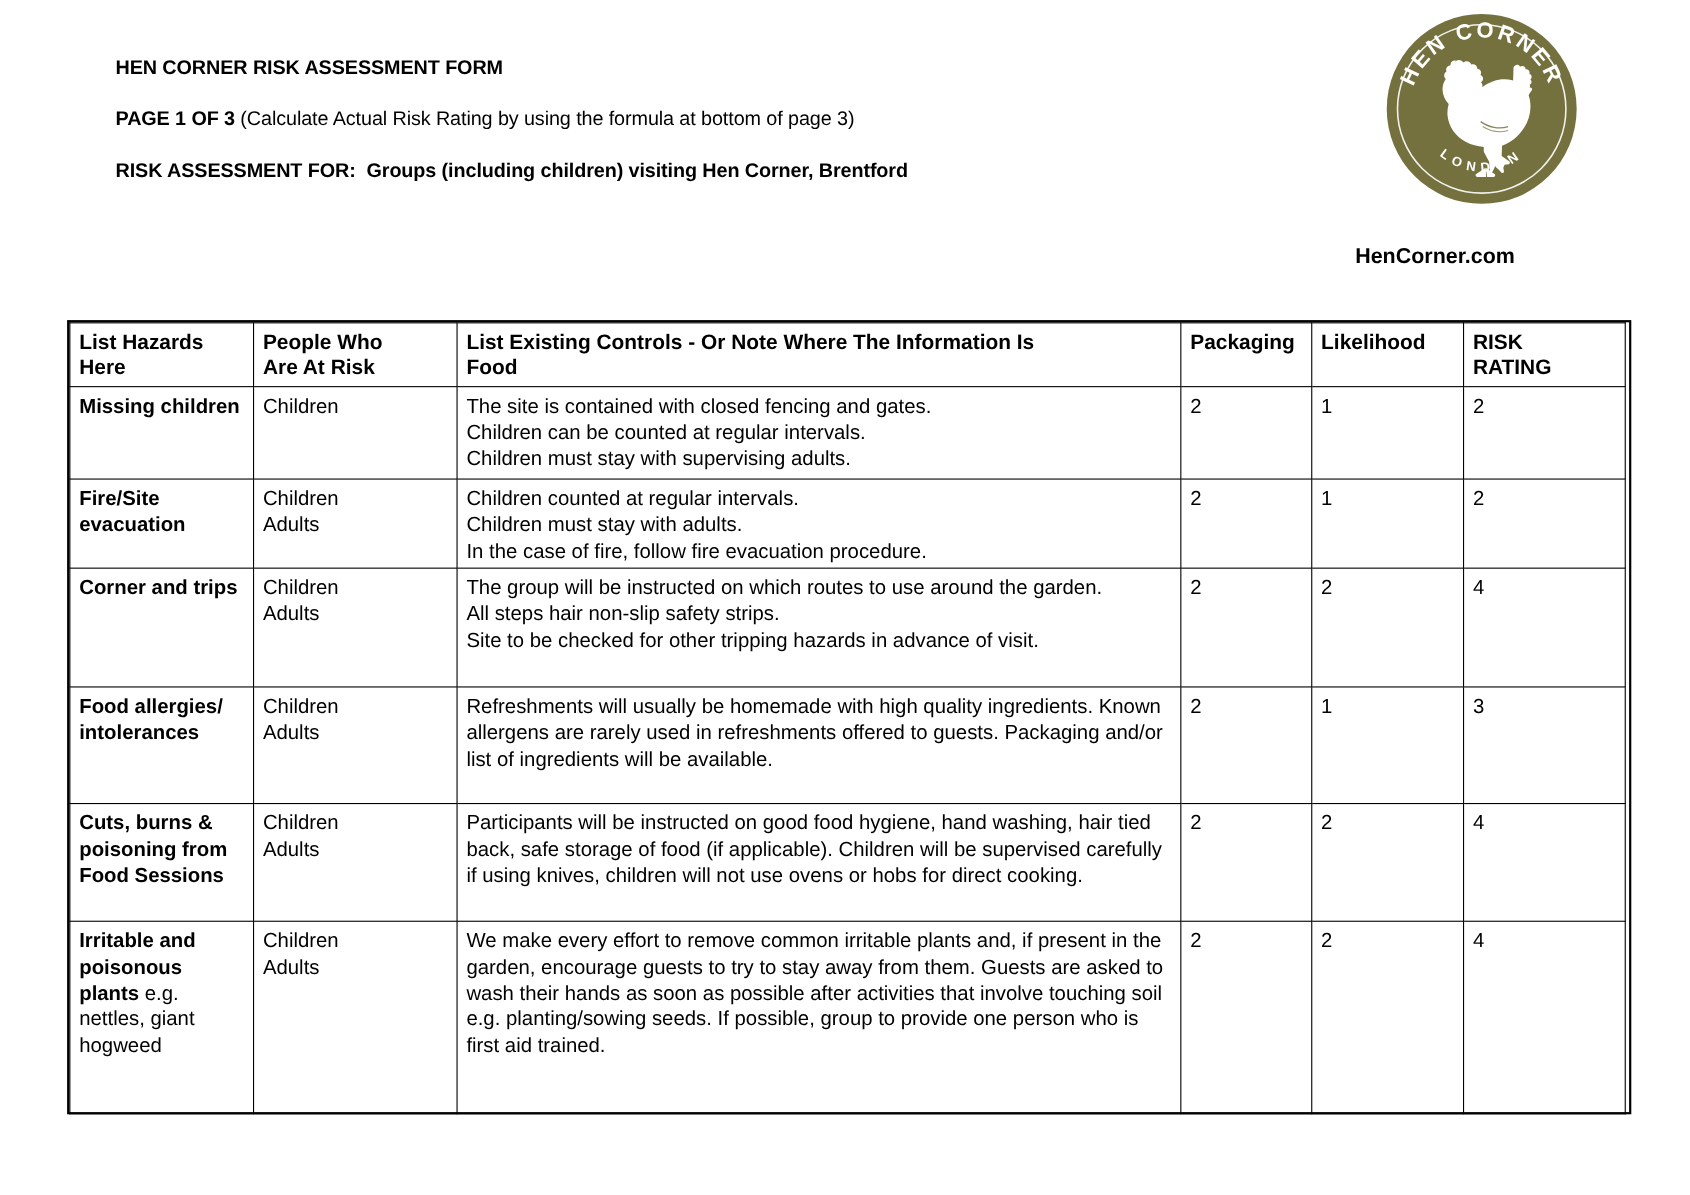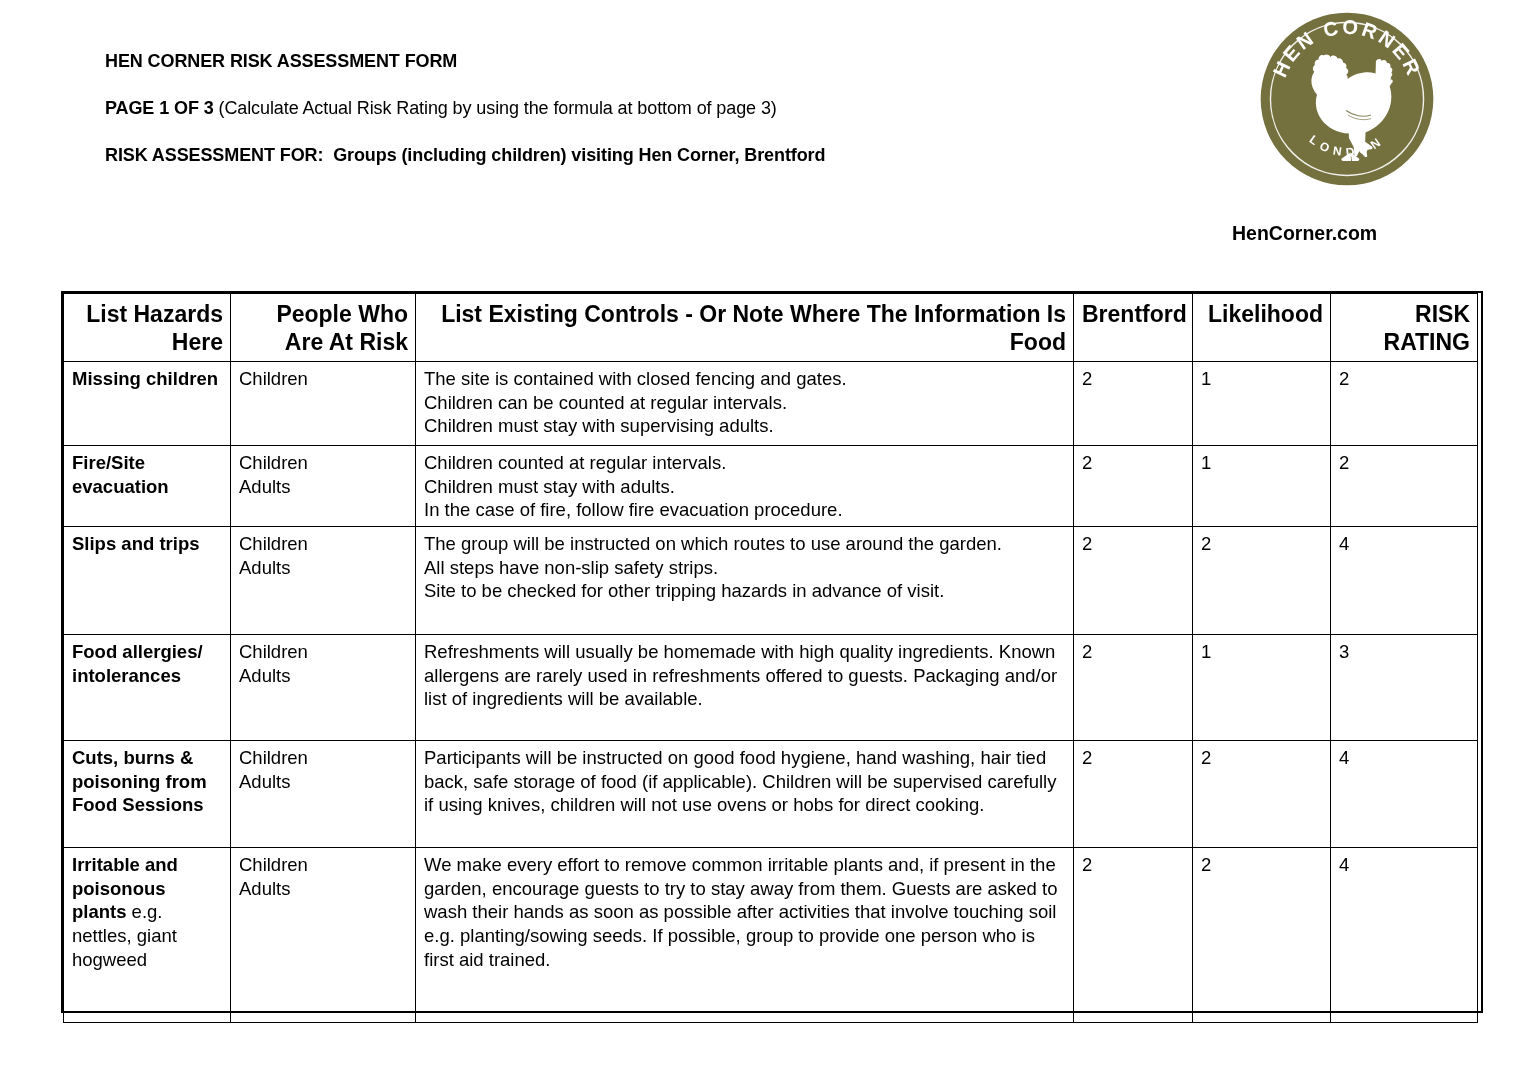--- a/index.html
+++ b/index.html
@@ -65,23 +65,23 @@
   }
   #risk-table th,
   #risk-table td {
     border: 1.6px solid #000;
     vertical-align: top;
     padding: 5px 7px 4px 8px;
     font-size: 18.5px;
     line-height: 1.28;
   }
   #risk-table thead th {
-    text-align: right;
+    text-align: left;
     font-weight: bold;
-    font-size: 23px;
+    font-size: 19px;
     padding-top: 6px;
     padding-bottom: 5px;
     line-height: 1.22;
   }
   
   #risk-table {
     outline: none;
   }
   #table-frame {
     position: absolute;
@@ -192,21 +192,21 @@
         <span>Here</span>
       </th>
       <th>
         <span>People Who</span><br>
         <span>Are At Risk</span>
       </th>
       <th>
         <span>List Existing Controls - Or Note Where The Information  Is</span><br>
         <span>Food</span>
       </th>
-      <th>Brentford</th>
+      <th>Packaging</th>
       <th>Likelihood</th>
       <th>
         <span>RISK</span><br>
         <span>RATING</span>
       </th>
     </tr>
   </thead>
   <tbody id="table-body">
       <tr class="r1">
         <td class="hazard-cell"><span>Missing children</span></td>
@@ -231,28 +231,28 @@
         <td>
           <span class="ctrl-line">Children counted at regular intervals.</span>
           <span class="ctrl-line">Children must stay with adults.</span>
           <span class="ctrl-line">In the case of fire, follow fire evacuation procedure.</span>
         </td>
         <td>2</td>
         <td>1</td>
         <td>2</td>
       </tr>
       <tr class="r3">
-        <td class="hazard-cell"><span>Slips and trips</span></td>
+        <td class="hazard-cell"><span>Corner and trips</span></td>
         <td>
           <span class="ctrl-line">Children</span>
           <span class="ctrl-line">Adults</span>
         </td>
         <td>
           <span class="ctrl-line">The group will be instructed on which routes to use around the garden.</span>
-          <span class="ctrl-line">All steps have non-slip safety strips.</span>
+          <span class="ctrl-line">All steps hair non-slip safety strips.</span>
           <span class="ctrl-line">Site to be checked for other tripping hazards in advance of visit.</span>
         </td>
         <td>2</td>
         <td>2</td>
         <td>4</td>
       </tr>
       <tr class="r4">
         <td class="hazard-cell"><span>Food allergies/ intolerances</span></td>
         <td>
           <span class="ctrl-line">Children</span>

